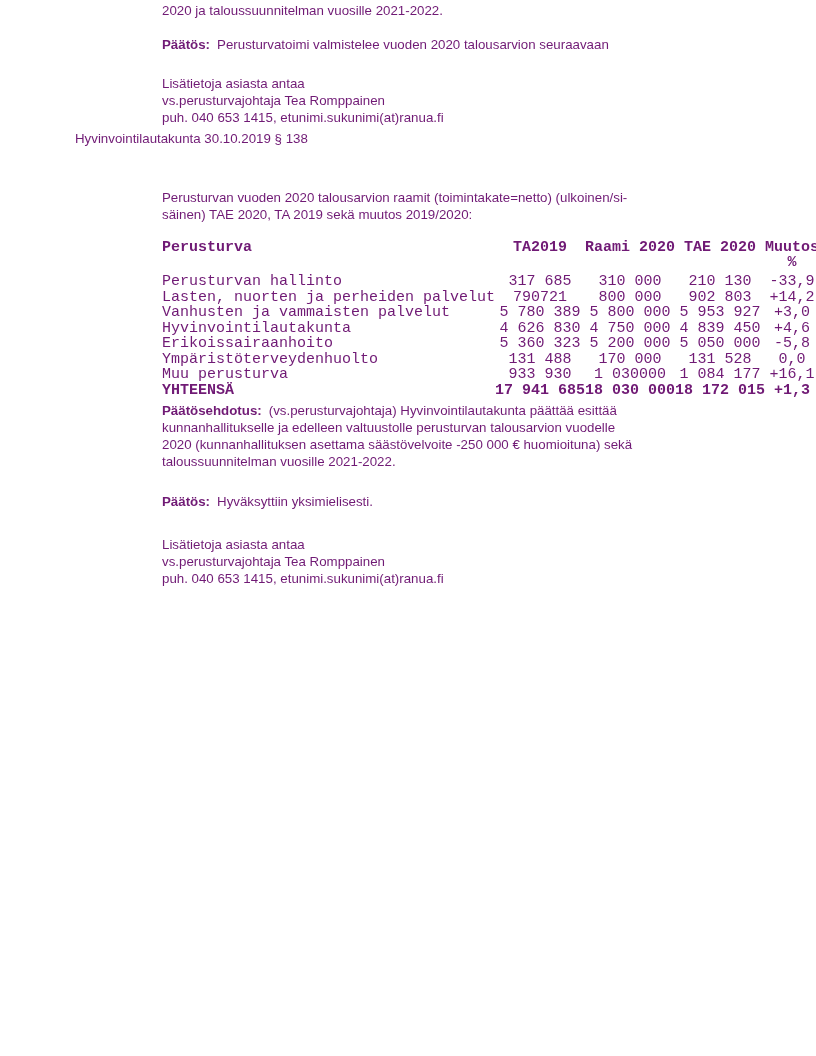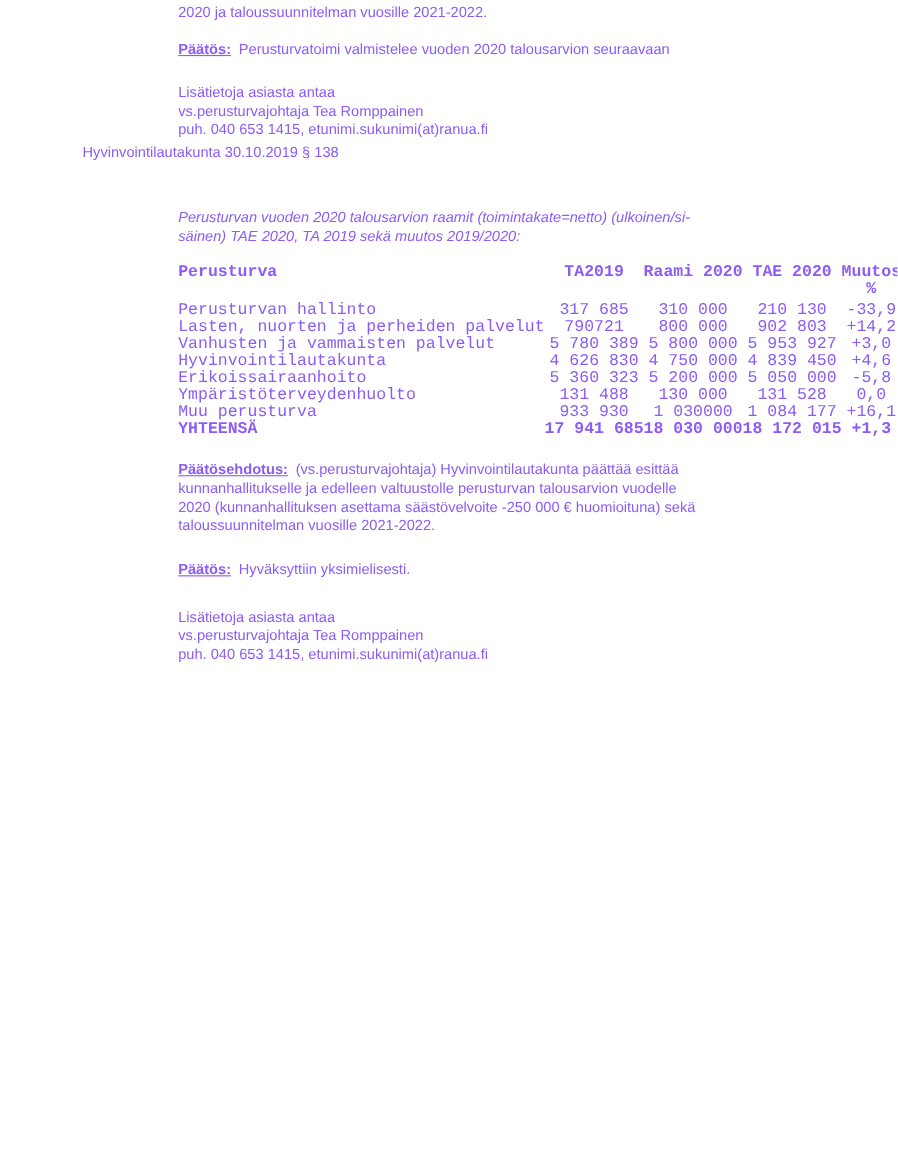--- a/index.html
+++ b/index.html
@@ -1,34 +1,34 @@
 <!DOCTYPE html>
 <html><head>
 <meta charset="utf-8">
 <style>
   html, body { margin: 0; padding: 0; background: #ffffff; }
   .page {
     position: relative;
     width: 816px;
     height: 816px;
     background: #ffffff;
-    color: #8b5cf6;
+    color: #701a75;
     font-family: "Liberation Sans", sans-serif;
     font-size: 13.3px;
     line-height: 17px;
     overflow: hidden;
   }
   .content { padding-top: 2px; padding-left: 162px; width: 654px; box-sizing: border-box; }
   .line { white-space: nowrap; }
-  .label { font-weight: bold; text-decoration: underline; margin-right: 7px; }
+  .label { font-weight: bold; margin-right: 7px; }
   .outdent { margin-left: -87px; margin-top: 4px; }
   .m-decision1 { margin-top: 17px; }
   .m-contact1 { margin-top: 22px; }
-  .m-intro2 { margin-top: 42px; font-style: italic; }
-  .m-proposal { margin-top: 20px; }
+  .m-intro2 { margin-top: 42px; }
+  .m-proposal { margin-top: 4px; }
   .m-decision2 { margin-top: 23px; }
   .m-contact2 { margin-top: 26px; }
 
   table.budget {
     border-collapse: collapse;
     margin-top: 17px;
     font-size: 15px;
     table-layout: fixed;
     font-family: Liberation Mono, monospace;
   }
@@ -126,21 +126,21 @@
       <tr>
         <td class="c0">Erikoissairaanhoito</td>
         <td>5 360 323</td>
         <td>5 200 000</td>
         <td>5 050 000</td>
         <td>-5,8</td>
       </tr>
       <tr>
         <td class="c0">Ympäristöterveydenhuolto</td>
         <td>131 488</td>
-        <td>130 000</td>
+        <td>170 000</td>
         <td>131 528</td>
         <td>0,0</td>
       </tr>
       <tr>
         <td class="c0">Muu perusturva</td>
         <td>933 930</td>
         <td>1 030000</td>
         <td>1 084 177</td>
         <td>+16,1</td>
       </tr>

